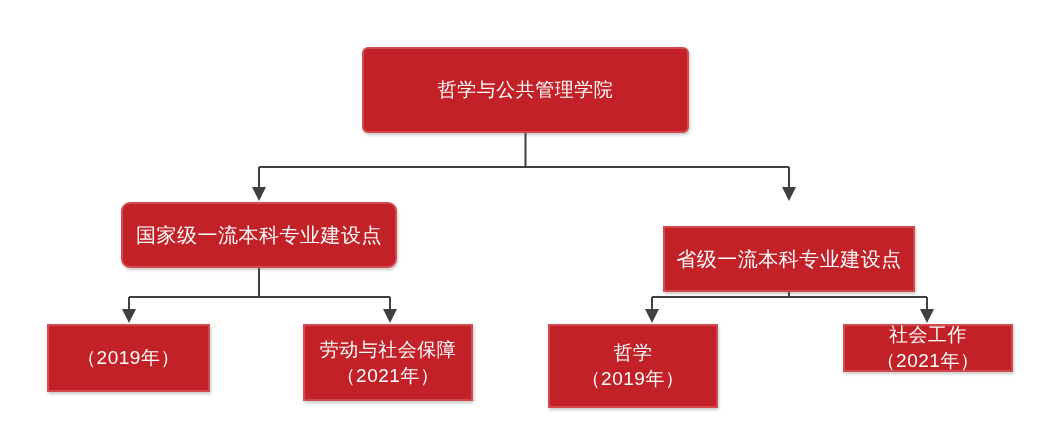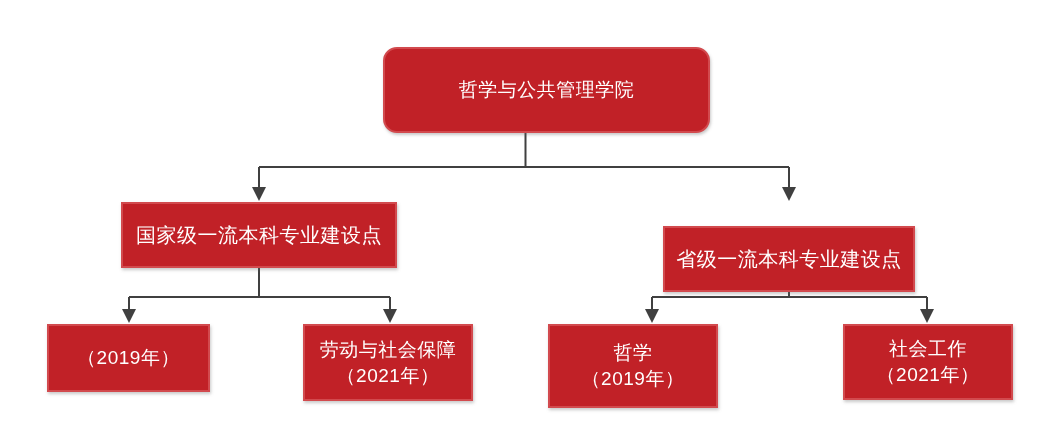--- a/index.html
+++ b/index.html
@@ -45,34 +45,33 @@
     border: 2px solid var(--node-border, #d24a4e);
     color: var(--node-text, #ffffff);
     box-shadow: 1px 2px 3px rgba(100, 100, 100, 0.35);
     letter-spacing: 0.5px;
   }
   .node .line { white-space: nowrap; }
 
   .node-root {
     left: 362px; top: 47px;
     width: 327px; height: 86px;
-    border-radius: 14px;
+    border-radius: 6px;
     font-size: 19px;
     line-height: 28px;
-    margin-left: 21px;
   }
   .node-branch { font-size: 20px; line-height: 24px; }
-  .node-branch-0 { left: 121px; top: 202px; width: 276px; height: 66px; }
+  .node-branch-0 { left: 121px; top: 202px; width: 276px; height: 66px; border-radius: 9px; }
   .node-branch-1 { left: 663px; top: 202px; width: 252px; height: 66px; margin-top: 24px; }
 
   .node-leaf { font-size: 19px; line-height: 26px; }
   .node-leaf-0 { left: 47px;  top: 324px; width: 163px; height: 68px; }
   .node-leaf-1 { left: 303px; top: 324px; width: 170px; height: 77px; }
   .node-leaf-2 { left: 548px; top: 324px; width: 170px; height: 84px; }
-  .node-leaf-3 { left: 843px; top: 324px; width: 170px; height: 76px; }
+  .node-leaf-3 { left: 843px; top: 324px; width: 170px; height: 48px; }
 </style>
 </head>
 <body>
 
 <div class="canvas">
 
   <svg class="connectors" viewBox="0 0 1041 425" xmlns="http://www.w3.org/2000/svg" aria-hidden="true">
     <g>
       <path d="M525.5 133 V167 M259 167 H789 M259 167 V189 M789 167 V189"></path>
       <polygon points="252,187 266,187 259,201"></polygon>

